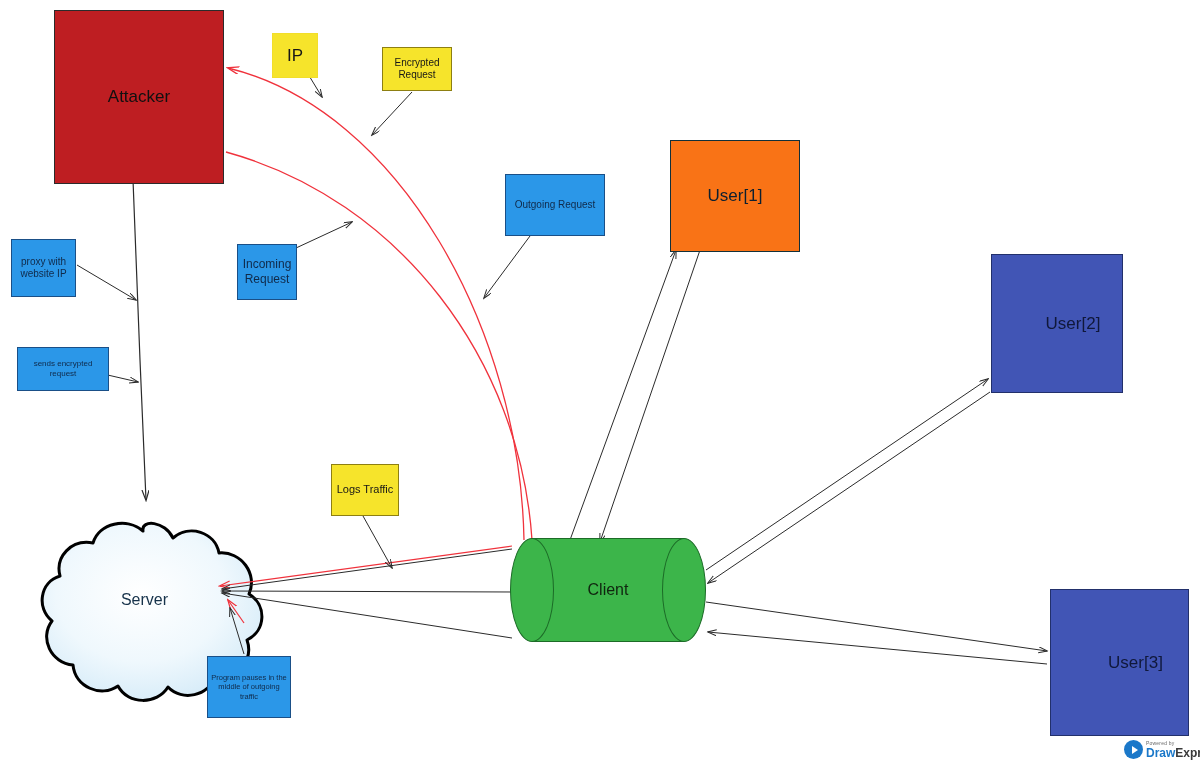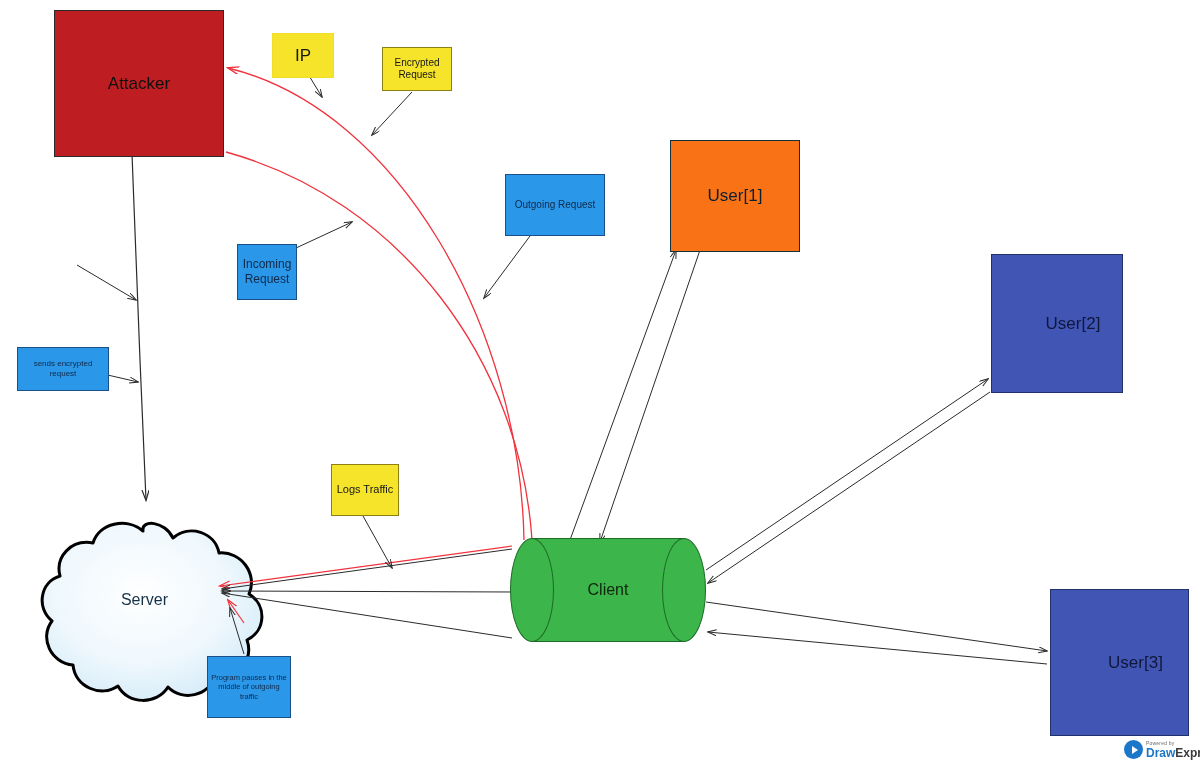--- a/index.html
+++ b/index.html
@@ -245,21 +245,21 @@
 
     <path d="M77 265 L136 300" fill="none" stroke="#2b2b2b" stroke-width="1" marker-end="url(#ah-dark)"></path>
 
     <path d="M86 370 L138 382" fill="none" stroke="#2b2b2b" stroke-width="1" marker-end="url(#ah-dark)"></path>
 
     <path d="M363 516 L392 568" fill="none" stroke="#2b2b2b" stroke-width="1" marker-end="url(#ah-dark)"></path>
 
     <path d="M244 654 L230 608" fill="none" stroke="#2b2b2b" stroke-width="1" marker-end="url(#ah-dark)"></path>
   </svg>
 
-  <div class="node node-attacker" style="left:54px; top:10px; width:170px; height:147px;">
+  <div class="node node-attacker" style="left:54px; top:10px; width:170px; height:174px;">
     <span>Attacker</span>
   </div>
 
   <div class="cloud" style="left:72px; top:518px; width:145px; height:164px;">
     <span class="cloud-text">Server</span>
   </div>
 
   <div class="cylinder" style="left:510px; top:538px; width:196px; height:104px;">
     <div class="cyl-body"></div>
     <div class="cyl-cap-left"></div>
@@ -272,32 +272,35 @@
   </div>
 
   <div class="node node-user-indigo" style="left:991px; top:254px; width:132px; height:139px;">
     <span>User[2]</span>
   </div>
 
   <div class="node node-user-indigo" style="left:1050px; top:589px; width:139px; height:147px;">
     <span>User[3]</span>
   </div>
 
-  <div class="node label-yellow no-border" style="left:272px; top:33px; width:62px; height:45px; font-size:17px;">
+  <div class="node label-yellow no-border" style="left:272px; top:33px; width:46px; height:45px; font-size:17px;">
     <span>IP</span>
   </div>
 
   <div class="node label-yellow" style="left:382px; top:47px; width:70px; height:44px; font-size:10px;">
     <span>Encrypted Request</span>
   </div>
 
   <div class="node label-yellow" style="left:331px; top:464px; width:68px; height:52px; font-size:11px;">
     <span>Logs Traffic</span>
   </div>
 
+  <div class="node label-blue" style="left:11px; top:239px; width:65px; height:58px; font-size:10px;">
+    <span>proxy with website IP</span>
+  </div>
 
   <div class="node label-blue" style="left:17px; top:347px; width:92px; height:44px; font-size:8px;">
     <span>sends encrypted request</span>
   </div>
 
   <div class="node label-blue" style="left:237px; top:244px; width:60px; height:56px; font-size:12px;">
     <span>Incoming Request</span>
   </div>
 
   <div class="node label-blue" style="left:207px; top:656px; width:84px; height:62px; font-size:7.5px;">

